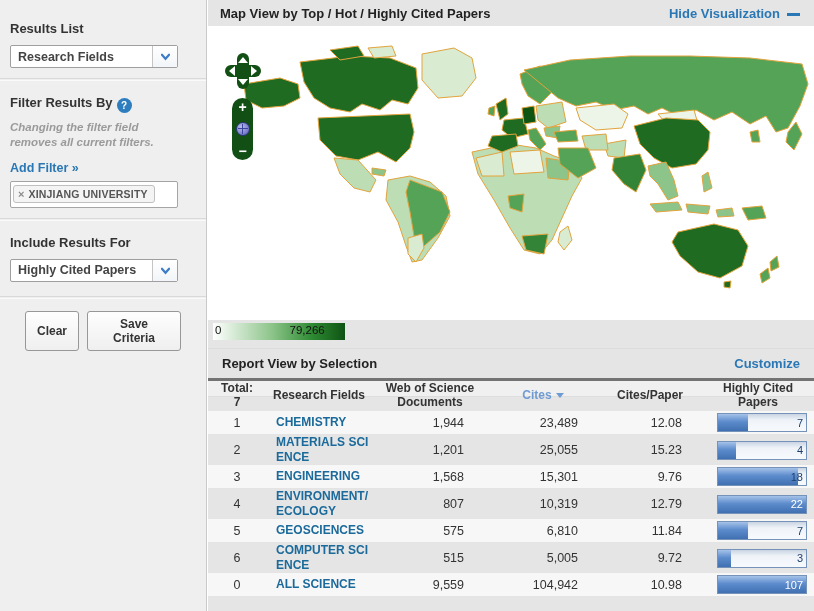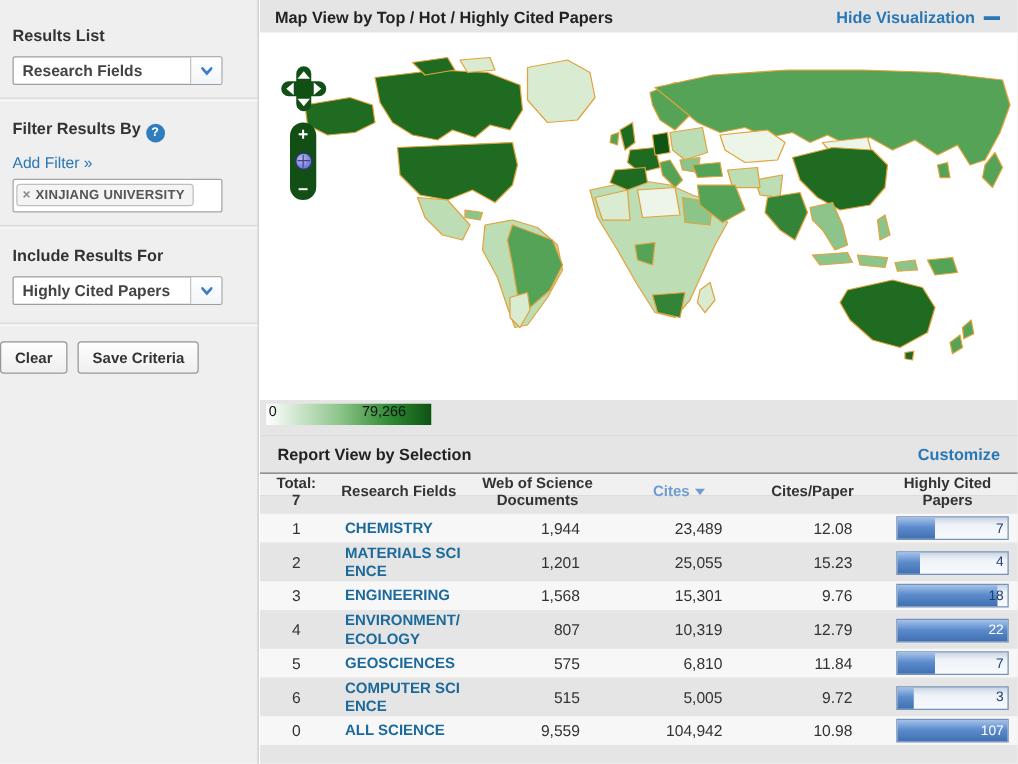--- a/index.html
+++ b/index.html
@@ -10,26 +10,26 @@
   .sidebar { position:absolute; left:0; top:0; width:207px; height:611px; background:#efefef; border-right:1px solid #c9c9c9; }
   .sb-section { padding:21px 10px 10px 10px; }
   .sb-divider { border-top:1px solid #d9d9d9; border-bottom:1px solid #fafafa; height:3px; }
   .sb-heading { font-size:13px; font-weight:bold; color:#333; margin-bottom:9px; }
   .fake-select { position:relative; width:168px; height:23px; background:#fff; border:1px solid #9f9f9f; border-radius:2px; display:flex; align-items:center; cursor:pointer; }
   .fake-select .sel-text { flex:1; font-size:12.5px; font-weight:bold; color:#444; padding-left:7px; white-space:nowrap; overflow:hidden; }
   .fake-select .sel-btn { width:25px; height:100%; border-left:1px solid #c4c4c4; display:flex; align-items:center; justify-content:center; background:linear-gradient(#ffffff,#f2f5f9); }
   .chev { width:9px; height:9px; display:block; }
   .help-badge { display:inline-block; width:15px; height:15px; border-radius:50%; background:#2d7dbf; color:#fff; font-size:10px; font-weight:bold; text-align:center; line-height:15px; margin-left:4px; vertical-align:-2px; }
   .filter-note { font-size:11.5px; font-style:italic; font-weight:bold; color:#9a9a9a; line-height:1.3; margin-bottom:8px; width:178px; }
-  .add-filter { font-size:12.5px; font-weight:normal; color:#2a77b5; text-decoration:none; display:inline-block; margin-bottom:6px; cursor:pointer; }
+  .add-filter { font-size:12.5px; font-weight:bold; color:#2a77b5; text-decoration:none; display:inline-block; margin-bottom:6px; cursor:pointer; }
   .tag-box { width:168px; min-height:27px; background:#fff; border:1px solid #a5a5a5; border-radius:2px; padding:2px; }
   .tag { display:inline-flex; align-items:center; background:#f4f4f4; border:1px solid #bfbfbf; border-radius:3px; padding:2px 6px 2px 4px; }
   .tag .x { color:#8b8b8b; font-size:11px; font-weight:bold; margin-right:4px; cursor:pointer; }
   .tag .t { font-size:10.5px; font-weight:bold; color:#555; letter-spacing:.2px; }
-  .sb-buttons { padding:12px 0; display:flex; gap:8px; }
+  .sb-buttons { padding:12px 25px; display:flex; gap:8px; }
   .btn { font-family:inherit; font-size:12px; font-weight:bold; color:#333; background:linear-gradient(#fefefe,#efefef); border:1px solid #979797; border-radius:3px; padding:5px 11px; cursor:pointer; }
 
   
   .main { position:absolute; left:208px; top:0; width:606px; height:611px; background:#e5e5e5; }
   .map-header { position:absolute; left:0; top:0; width:100%; height:26px; display:flex; align-items:center; padding:0 14px 0 12px; }
   .map-title { font-size:13px; font-weight:bold; color:#222; flex:1; }
   .blue-link { font-size:13px; font-weight:bold; color:#2a77b5; text-decoration:none; cursor:pointer; }
   .hide-dash { display:inline-block; width:13px; height:3px; background:#2a77b5; margin-left:7px; vertical-align:2px; }
 
   .map-area { position:absolute; left:0; top:26px; width:606px; height:294px; background:#fff; }
@@ -45,21 +45,21 @@
   .map-legend { position:absolute; left:5px; top:323px; width:132px; height:17px; background:linear-gradient(to right,#ffffff,#8cc489 45%,#2e8a33 75%,#0e5413); }
   .map-legend .lg-min { position:absolute; left:2px; top:1px; font-size:11.5px; color:#111; }
   .map-legend .lg-max { position:absolute; left:58%; top:1px; font-size:11.5px; color:#111; }
 
   .hr1 { position:absolute; left:0; top:348px; width:100%; border-top:1px solid #dcdcdc; }
   .report-header { position:absolute; left:0; top:349px; width:100%; height:29px; display:flex; align-items:center; padding:0 14px 0 14px; }
   .report-title { font-size:13px; font-weight:bold; color:#222; flex:1; }
 
   
   .tbl-grid { display:grid; grid-template-columns:58px 106px 116px 110px 104px 112px; align-items:center; }
-  .tbl-head { position:absolute; left:0; top:378px; width:100%; height:19px; background:#f0f0f0; border-top:1px solid #737373; border-bottom:1px solid #ddd; }
+  .tbl-head { position:absolute; left:0; top:378px; width:100%; height:19px; background:#f0f0f0; border-top:3px solid #737373; border-bottom:1px solid #ddd; }
   .th { font-size:12px; font-weight:bold; color:#333; text-align:center; line-height:1.2; }
   .th-cites { color:#6f9bd3; cursor:pointer; }
   .sort-tri { display:inline-block; width:0; height:0; border-left:4px solid transparent; border-right:4px solid transparent; border-top:5px solid #6f9bd3; margin-left:4px; vertical-align:1px; }
   .tbl-body { position:absolute; left:0; top:411px; width:100%; }
   .trow { border-bottom:1px solid #e4e4e4; }
   .trow.alt { background:#f7f7f7; }
   .td-rank { font-size:12.5px; color:#333; text-align:center; }
   .td-field { font-size:12px; font-weight:bold; color:#1b6a9b; text-decoration:none; padding-left:10px; line-height:1.25; word-break:break-all; cursor:pointer; display:block; }
   .td-num { font-size:12.5px; color:#333; text-align:right; padding-right:20px; }
   .td-num.docs { padding-right:24px; }
@@ -83,20 +83,21 @@
           </svg>
       </span>
     </div>
   </div>
   <div class="sb-divider"></div>
 
   <div class="sb-section" style="padding-top:14px;">
     <div class="sb-heading" style="margin-bottom:7px;">
       <span>Filter Results By</span><span class="help-badge">?</span>
     </div>
+    <div class="filter-note">Changing the filter field removes all current filters.</div>
     <a class="add-filter">Add Filter »</a>
     <div class="tag-box">
       <span class="tag">
         <span class="x">×</span>
         <span class="t">XINJIANG UNIVERSITY</span>
       </span>
     </div>
   </div>
   <div class="sb-divider"></div>
 

